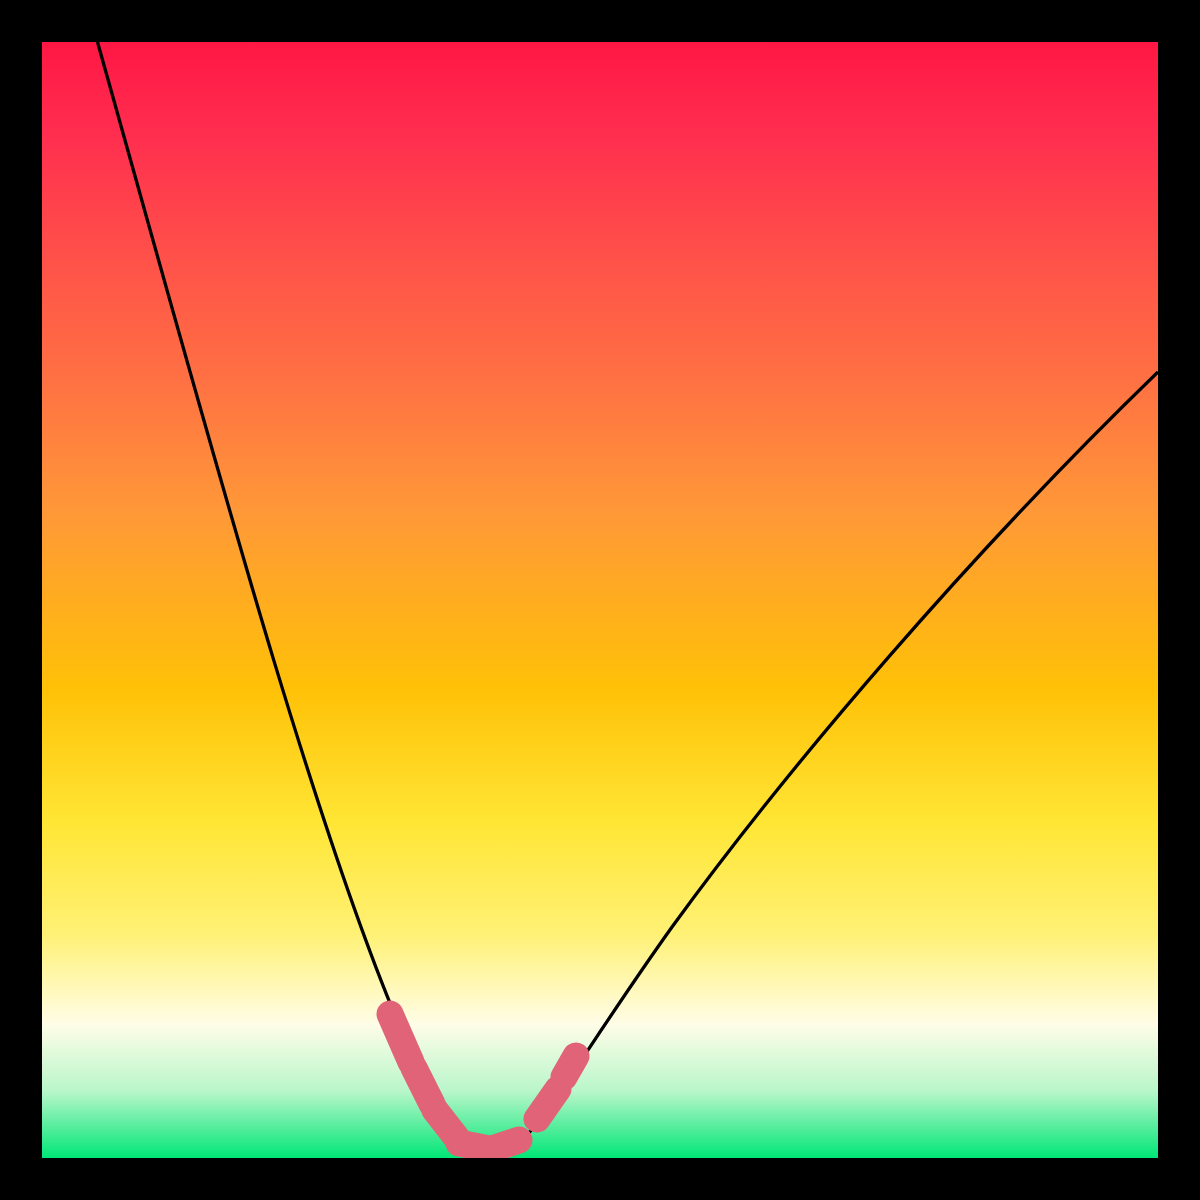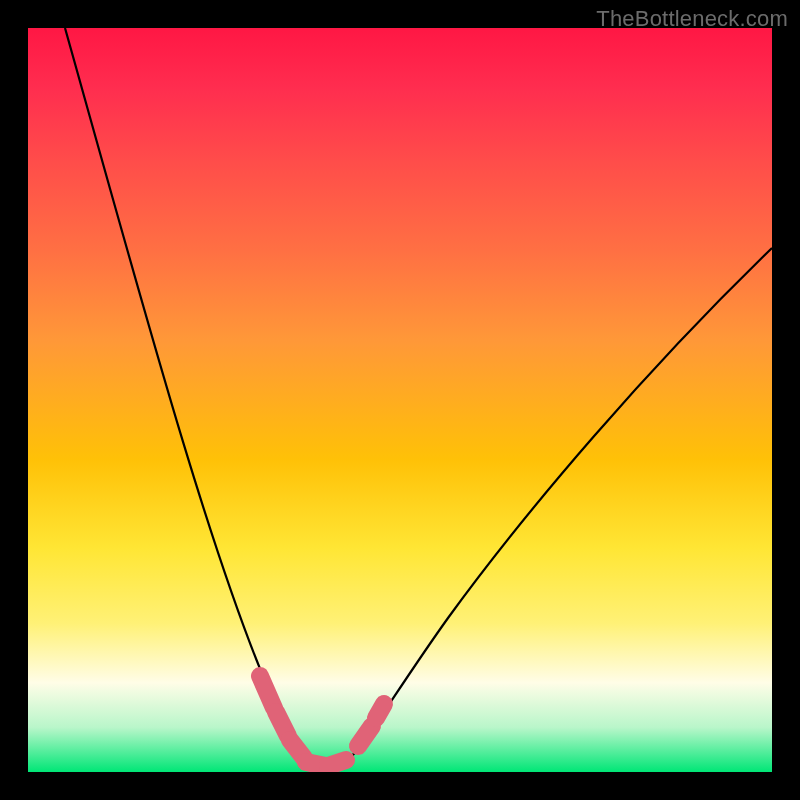--- a/index.html
+++ b/index.html
@@ -72,14 +72,13 @@
       <path d="M 232 648 L 246 680"></path>
       <path d="M 248 684 L 260 708"></path>
       <path d="M 262 712 L 276 730"></path>
       <path d="M 278 734 L 298 738"></path>
       <path d="M 300 738 L 318 732"></path>
       <path d="M 330 718 L 344 698"></path>
       <path d="M 348 690 L 356 676"></path>
     </g>
   </svg>
 
-  <div class="watermark">TheBottleneck.com</div>
 </div>
 
 </body></html>

